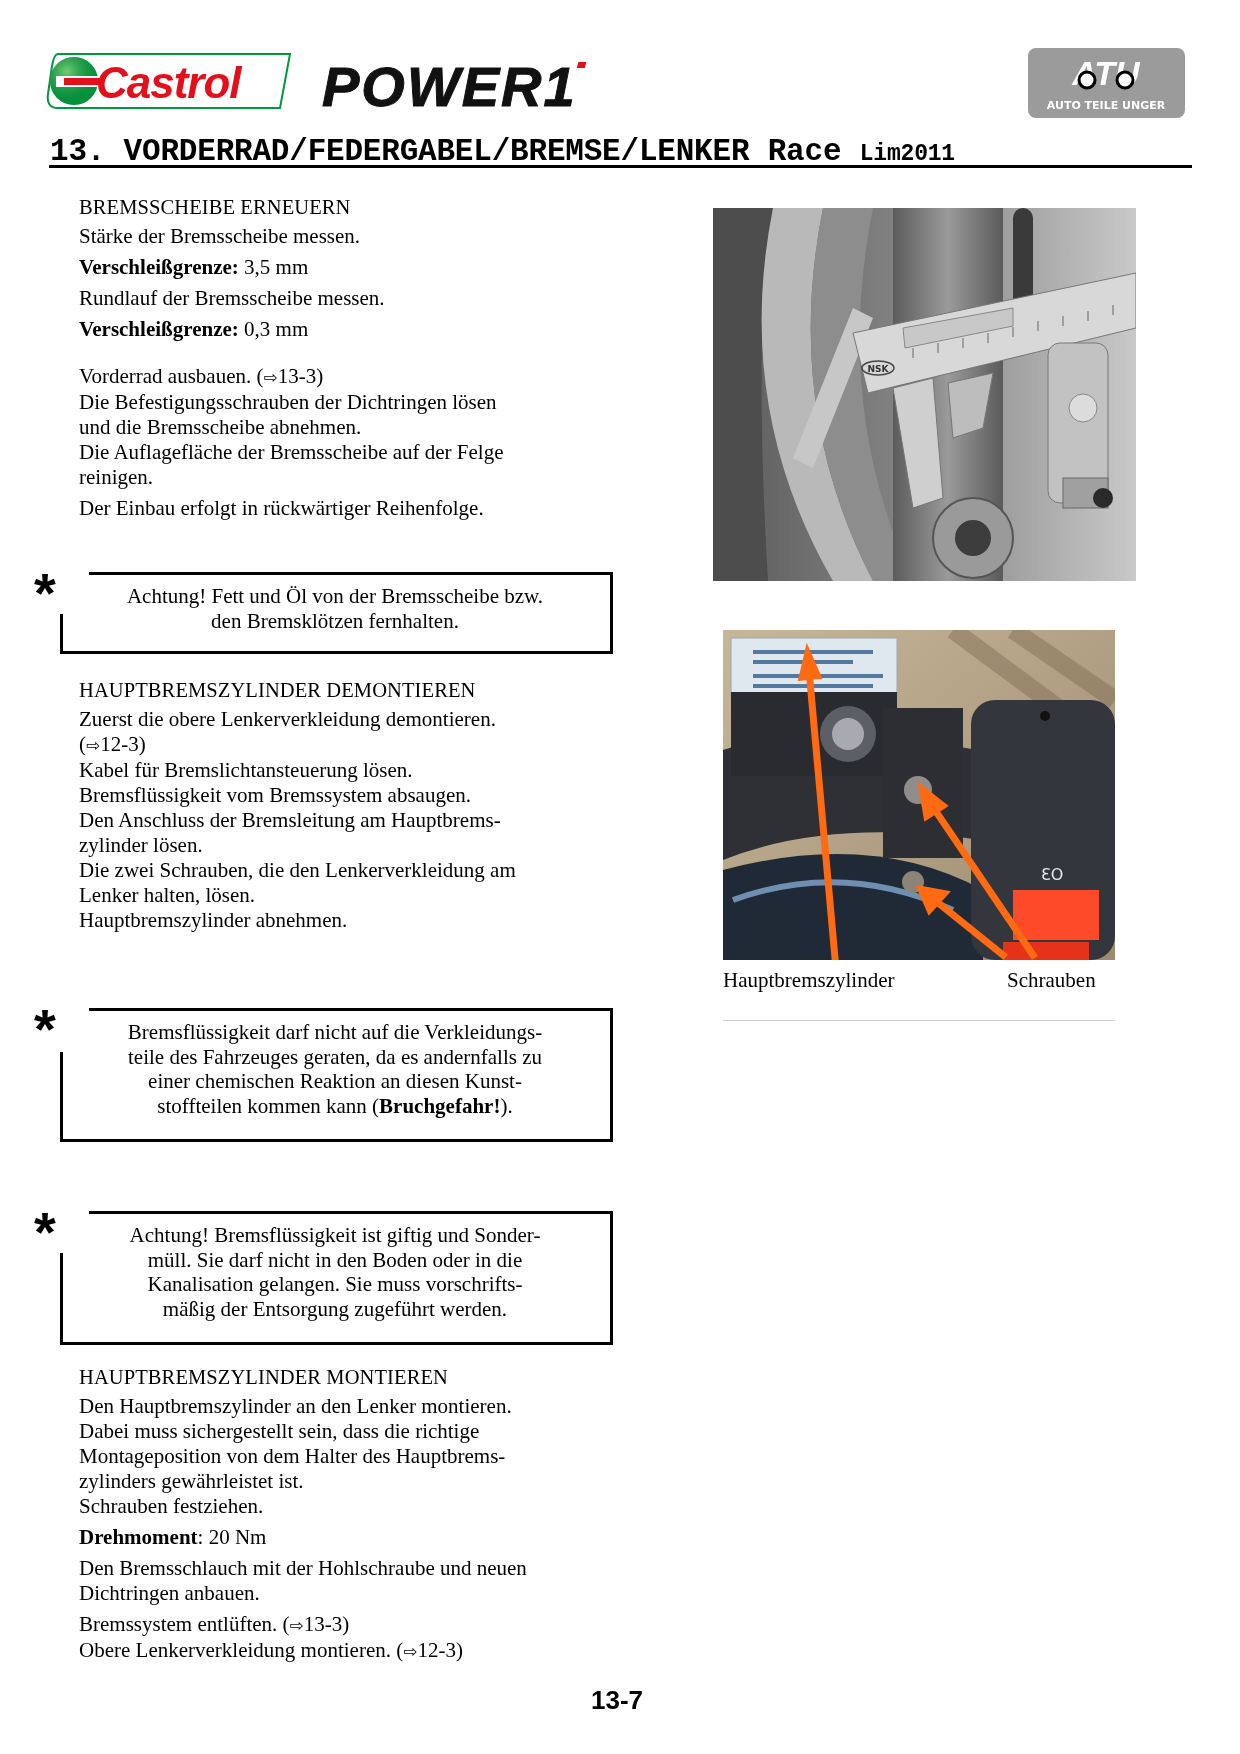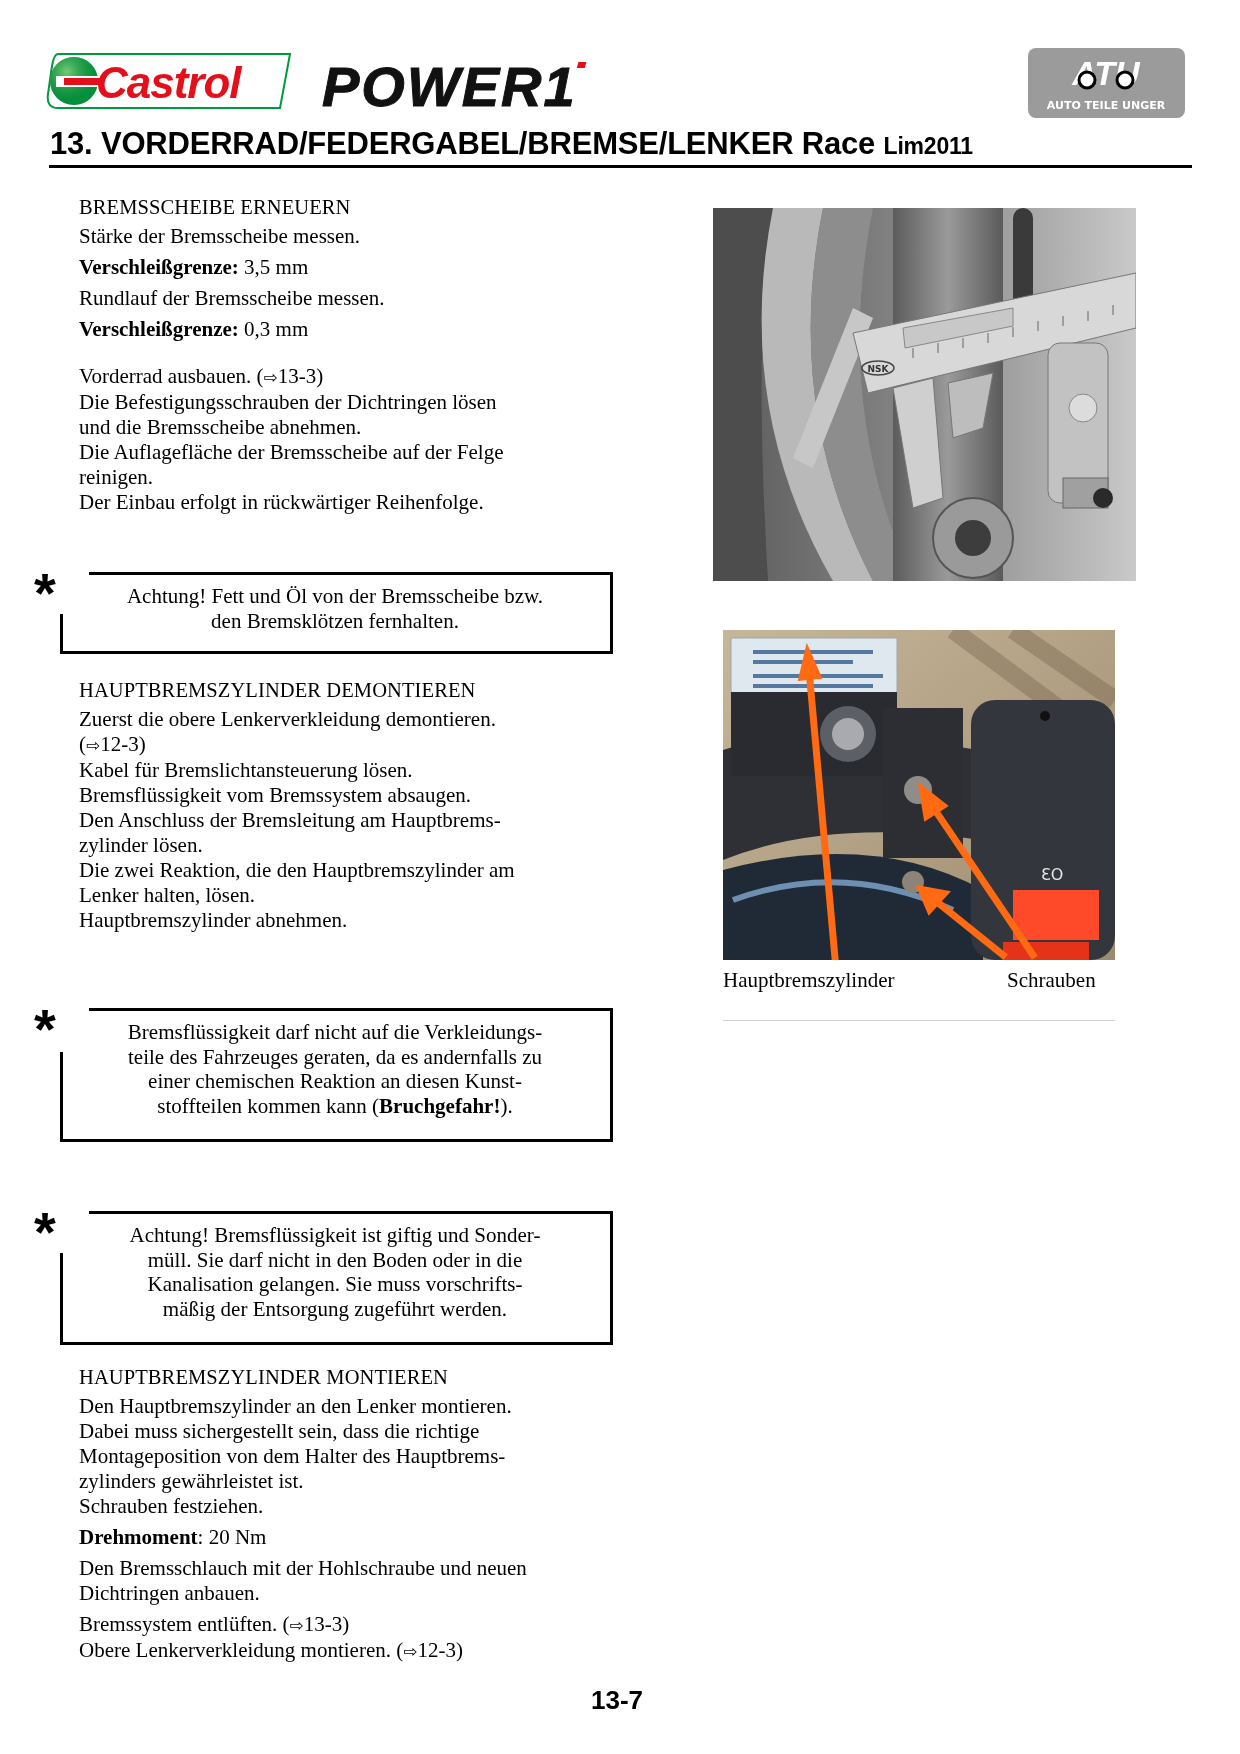--- a/index.html
+++ b/index.html
@@ -4,21 +4,21 @@
 <style>
   html, body { margin:0; padding:0; background:#ffffff; }
   body { width:1240px; height:1754px; position:relative; overflow:hidden; font-family:"Liberation Serif", serif; color:#000; }
 
   
   .logo-castrol { position:absolute; left:44px; top:50px; width:250px; height:62px; }
   .logo-power1 { position:absolute; left:318px; top:56px; width:290px; height:58px; }
   .logo-atu { position:absolute; left:1027px; top:47px; width:159px; height:72px; }
   .doc-title {
     position:absolute; left:50px; top:126px; width:1140px;
-    font-family:Liberation Sans, sans-serif; font-weight:bold; font-size:31px; line-height:36px;
+    font-family:Liberation Mono, monospace; font-weight:bold; font-size:31px; line-height:52px;
     white-space:nowrap; letter-spacing:-0.2px;
   }
   .doc-title .lim { font-size:23px; }
   .title-rule { position:absolute; left:49px; top:165px; width:1143px; height:3px; background:#000; }
 
   
   .col { position:absolute; left:79px; width:560px; font-size:21px; line-height:25px; }
   .heading { font-weight:normal; font-size:20.5px; letter-spacing:0.1px; }
   .line { white-space:nowrap; }
   .b { font-weight:bold; }
@@ -94,21 +94,21 @@
     <span class="b">Verschleißgrenze:</span>
     <span>0,3 mm</span>
   </div>
   <div class="line" style="margin-top:22px;">
     <span>Vorderrad ausbauen. (</span><span class="arrow">⇨</span><span>13-3)</span>
   </div>
   <div class="line">Die Befestigungsschrauben der Dichtringen lösen</div>
   <div class="line">und die Bremsscheibe abnehmen.</div>
   <div class="line">Die Auflagefläche der Bremsscheibe auf der Felge</div>
   <div class="line">reinigen.</div>
-  <div class="line" style="">Der Einbau erfolgt in rückwärtiger Reihenfolge.</div>
+  <div class="line" style="margin-top:6px;">Der Einbau erfolgt in rückwärtiger Reihenfolge.</div>
 </div>
 
 <div class="note" style="top:572px; height:76px;">
   <div class="leftbar" style="height:40px;"></div>
   <div class="topcap"></div>
   <div class="star">*</div>
   <div class="note-text">
     <div>Achtung! Fett und Öl von der Bremsscheibe bzw.</div>
     <div>den Bremsklötzen fernhalten.</div>
   </div>
@@ -117,21 +117,21 @@
 <div class="col" style="top:678px;">
   <div class="heading line">HAUPTBREMSZYLINDER DEMONTIEREN</div>
   <div class="line" style="margin-top:4px;">Zuerst die obere Lenkerverkleidung demontieren.</div>
   <div class="line">
     <span>(</span><span class="arrow">⇨</span><span>12-3)</span>
   </div>
   <div class="line">Kabel für Bremslichtansteuerung lösen.</div>
   <div class="line">Bremsflüssigkeit vom Bremssystem absaugen.</div>
   <div class="line">Den Anschluss der Bremsleitung am Hauptbrems-</div>
   <div class="line">zylinder lösen.</div>
-  <div class="line">Die zwei Reaktion, die den Hauptbremszylinder am</div>
+  <div class="line">Die zwei Schrauben, die den Lenkerverkleidung am</div>
   <div class="line">Lenker halten, lösen.</div>
   <div class="line">Hauptbremszylinder abnehmen.</div>
 </div>
 
 <div class="note" style="top:1008px; height:128px;">
   <div class="leftbar" style="height:90px;"></div>
   <div class="topcap"></div>
   <div class="star">*</div>
   <div class="note-text" style="">
     <div>Bremsflüssigkeit darf nicht auf die Verkleidungs-</div>

